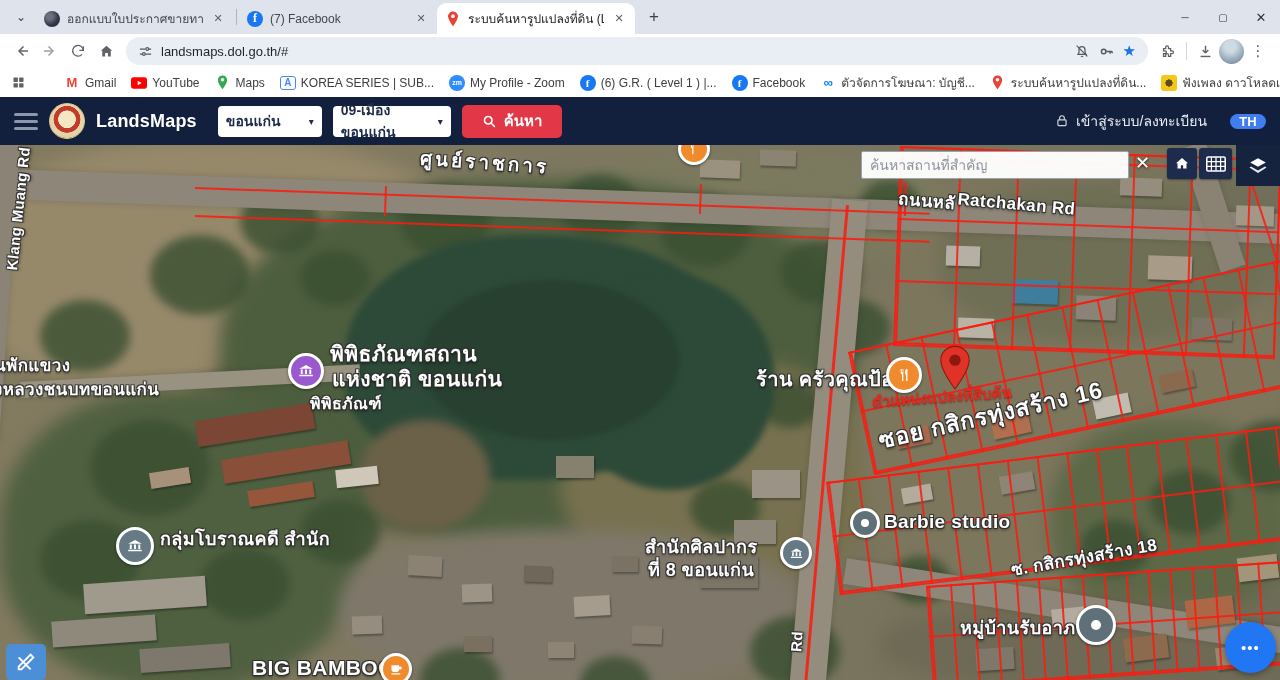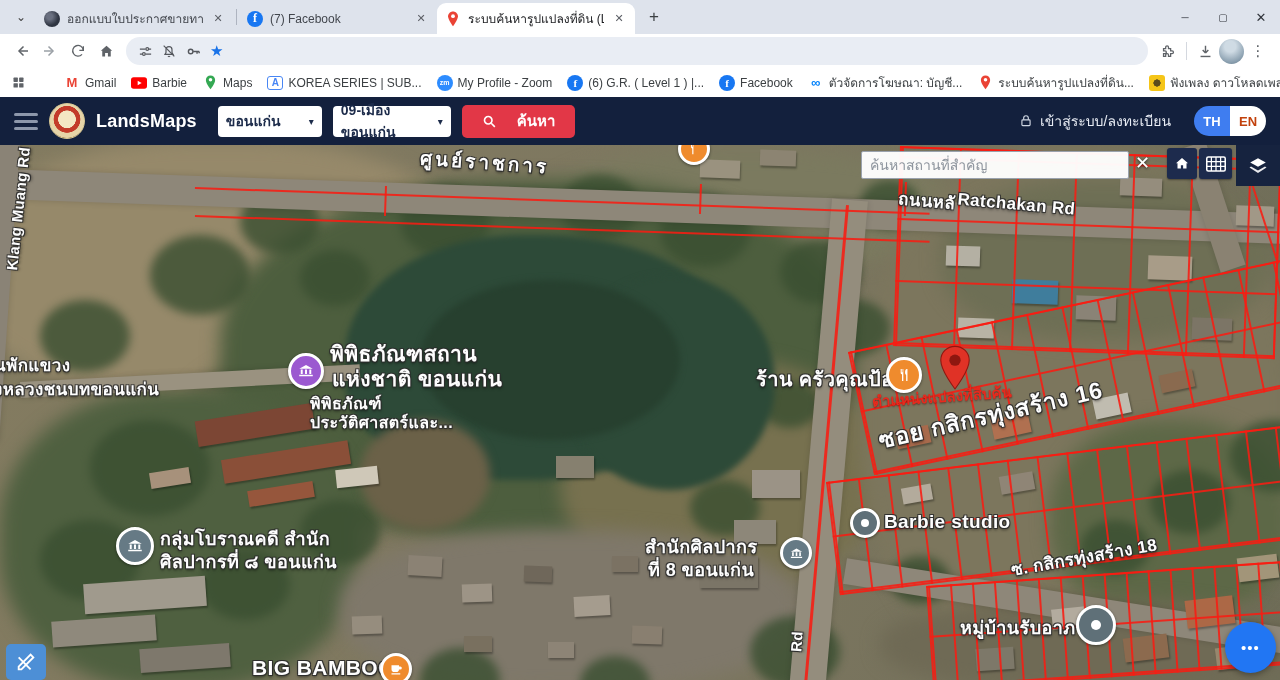--- a/index.html
+++ b/index.html
@@ -34,23 +34,23 @@
   .bico{width:16px;height:16px;display:flex;align-items:center;justify-content:center;flex:0 0 16px;font-weight:bold;}
   .sp{flex:1;}
   
   #appheader{height:48px;background:var(--navy);display:flex;align-items:center;padding:0 14px;gap:11px;position:relative;z-index:40;}
   .ham{width:24px;display:flex;flex-direction:column;gap:4px;}
   .ham i{height:3px;background:#8d97ab;border-radius:2px;display:block;}
   .logo{width:36px;height:36px;border-radius:50%;background:radial-gradient(circle at 50% 45%,#f4e7c4 0 34%,#c33b2a 36% 52%,#e6d4a8 54% 72%,#8a6a2f 74% 100%);border:1px solid #d8c896;}
   .brand{color:#fff;font-size:18px;font-weight:600;margin-right:10px;letter-spacing:.2px;}
   .hsel{height:31px;background:#fff;border-radius:4px;display:flex;align-items:center;justify-content:space-between;padding:0 8px;font-size:14px;color:#1c2b4a;font-weight:600;}
   .hinput{height:31px;border-radius:4px;border:none;padding:0 10px;font-size:15px;color:#2a2f38;outline:none;}
-  .hbtn{height:33px;background:var(--red);color:#fff;border:none;border-radius:5px;padding:0 20px;display:flex;align-items:center;gap:20px;font-size:15px;font-weight:bold;}
+  .hbtn{height:33px;background:var(--red);color:#fff;border:none;border-radius:5px;padding:0 20px;display:flex;align-items:center;gap:7px;font-size:15px;font-weight:bold;}
   .login{color:#e8ecf4;font-size:14px;display:flex;gap:7px;align-items:center;}
-  .langs{display:flex;border-radius:16px;overflow:hidden;height:30px;margin-left:12px;}
+  .langs{display:flex;border-radius:16px;overflow:hidden;height:15px;margin-left:12px;flex-direction:column;}
   .lang{width:36px;display:flex;align-items:center;justify-content:center;font-size:13px;font-weight:bold;}
   .lang.th{background:var(--langblue);color:#fff;}
   .lang.en{background:#fff;color:#c2410c;}
   
   #map{position:relative;width:1280px;height:535px;overflow:hidden;background:linear-gradient(100deg,#837b60,#7d7760 55%,#6f6d58);}
   #map .dec{position:absolute;}
   .ml{position:absolute;color:#fdfdfd;font-weight:700;white-space:nowrap;z-index:8;letter-spacing:.4px;
       text-shadow:-1px -1px 0 rgba(45,45,45,.85),1px -1px 0 rgba(45,45,45,.85),-1px 1px 0 rgba(45,45,45,.85),1px 1px 0 rgba(45,45,45,.85),0 2px 3px rgba(0,0,0,.55);}
   .rl{position:absolute;color:var(--caption);font-weight:700;white-space:nowrap;z-index:9;text-shadow:0 1px 2px rgba(60,0,0,.55);}
   .poi{position:absolute;border-radius:50%;border:3px solid #fff;box-shadow:0 1px 3px rgba(0,0,0,.45);display:flex;align-items:center;justify-content:center;z-index:9;}
@@ -122,20 +122,21 @@
       </svg>
     </div>
   <div id="addressbar">
     <span class="pillicon">
         <svg width="15" height="15" viewBox="0 0 24 24" fill="none" stroke="#54575d" stroke-width="2">
           <path d="M3 8h9M17.5 8H21M3 16h4M12 16h9"></path>
           <circle cx="14.8" cy="8" r="2.2" fill="#fff"></circle>
           <circle cx="9.4" cy="16" r="2.2" fill="#fff"></circle>
         </svg>
       </span>
+    <span id="urltxt">landsmaps.dol.go.th/#</span>
     <span class="pillicon">
         <svg width="16" height="16" viewBox="0 0 24 24" fill="none" stroke="#54575d" stroke-width="1.8">
           <path d="M6 17h12l-1.5-2.5V10a4.5 4.5 0 00-9 0v4.5L6 17z"></path>
           <path d="M10.5 19.5a1.8 1.8 0 003 0"></path>
           <path d="M4 4l16 16"></path>
         </svg>
       </span>
     <span class="pillicon">
         <svg width="17" height="17" viewBox="0 0 24 24" fill="none" stroke="#54575d" stroke-width="2">
           <circle cx="8" cy="12" r="3.2"></circle>
@@ -174,21 +175,21 @@
       <span class="bico" style="color:#ea4335;font-size:13px;">M</span>
       <span>Gmail</span>
     </div>
   <div class="bm">
       <span class="bico">
         <svg width="16" height="12" viewBox="0 0 24 17">
           <rect width="24" height="17" rx="4" fill="#f00"></rect>
           <path d="M10 5l6 3.5-6 3.5z" fill="#fff"></path>
         </svg>
       </span>
-      <span>Barbie</span>
+      <span>YouTube</span>
     </div>
   <div class="bm">
       <span class="bico">
         <svg width="11" height="15" viewBox="0 0 24 34">
           <path fill="#34a853" d="M12 1C6 1 1.5 5.6 1.5 11.3c0 7.8 10.5 21.2 10.5 21.2s10.5-13.4 10.5-21.2C22.5 5.6 18 1 12 1z"></path>
           <circle cx="12" cy="11" r="4" fill="#fff"></circle>
         </svg>
       </span>
       <span>Maps</span>
     </div>
@@ -376,29 +377,27 @@
 
   <div class="ml" style="left:-62px;top:55px;width:160px;text-align:center;font-size:15px;transform:rotate(-84deg);">Klang Muang Rd</div>
   <div class="ml" style="left:420px;top:2px;font-size:19px;letter-spacing:3px;transform:rotate(4deg);">ศูนย์ราชการ</div>
   <div class="ml" style="left:898px;top:47px;font-size:17px;transform:rotate(5deg);display:flex;gap:2px;">
     <span>ถนนหลั</span>
     <span>Ratchakan Rd</span>
   </div>
   <div class="ml" style="left:332px;top:217px;font-size:21px;">แห่งชาติ ขอนแก่น</div>
   <div class="ml" style="left:330px;top:192px;font-size:21px;">พิพิธภัณฑสถาน</div>
   <div class="ml" style="left:310px;top:246px;font-size:16px;">พิพิธภัณฑ์</div>
-  <div class="ml" style="left:310px;top:265px;font-size:16px;">ประวัติศาสตร์และ...</div>
   <div class="ml" style="left:-6px;top:206px;font-size:17px;">นพักแขวง</div>
   <div class="ml" style="left:-6px;top:230px;font-size:17px;">งหลวงชนบทขอนแก่น</div>
   <div class="ml" style="left:756px;top:218px;font-size:20px;">ร้าน ครัวคุณป้อม</div>
   <div class="rl" style="left:872px;top:240px;font-size:15px;transform:rotate(-4deg);">ตำแหน่งแปลงที่สืบค้น</div>
   <div class="ml" style="left:876px;top:252px;font-size:23px;letter-spacing:1px;transform:rotate(-13deg);">ซอย กสิกรทุ่งสร้าง 16</div>
   <div class="ml" style="left:884px;top:366px;font-size:19px;">Barbie studio</div>
   <div class="ml" style="left:160px;top:379px;font-size:18px;">กลุ่มโบราณคดี สำนัก</div>
-  <div class="ml" style="left:160px;top:402px;font-size:18px;">ศิลปากรที่ ๘ ขอนแก่น</div>
   <div class="ml" style="left:645px;top:387px;font-size:18px;">สำนักศิลปากร</div>
   <div class="ml" style="left:648px;top:410px;font-size:18px;">ที่ 8 ขอนแก่น</div>
   <div class="ml" style="left:1010px;top:398px;font-size:17px;transform:rotate(-10deg);">ซ. กสิกรทุ่งสร้าง 18</div>
   <div class="ml" style="left:960px;top:468px;font-size:18px;">หมู่บ้านรับอาภรณ์</div>
   <div class="ml" style="left:252px;top:511px;font-size:21px;">BIG BAMBOO</div>
   <div class="ml" style="left:786px;top:488px;font-size:15px;transform:rotate(-86deg);">Rd</div>
 
   <div class="poi" style="left:288px;top:208px;width:36px;height:36px;background:#9b59d0;">
     <svg width="18" height="18" viewBox="0 0 24 24" fill="#fff">
         <path d="M12 4L3 9h18L12 4zM5 10v6h2.6v-6H5zm5.7 0v6h2.6v-6h-2.6zm5.7 0v6H19v-6h-2.6zM3 17v2h18v-2H3z"></path>

